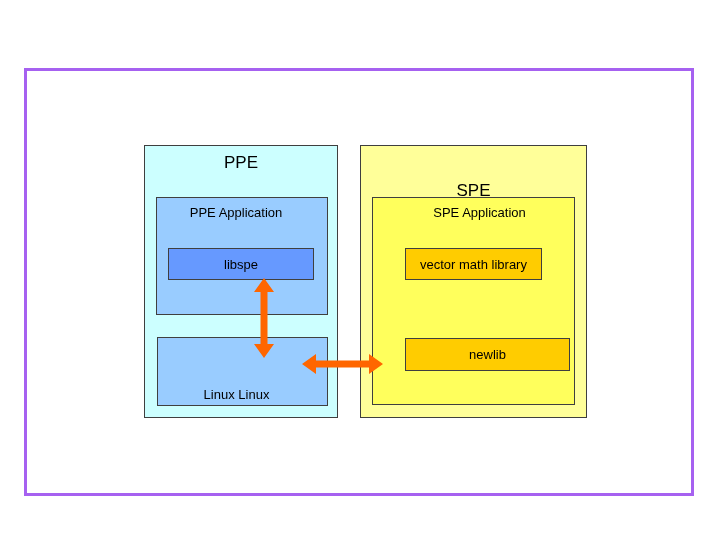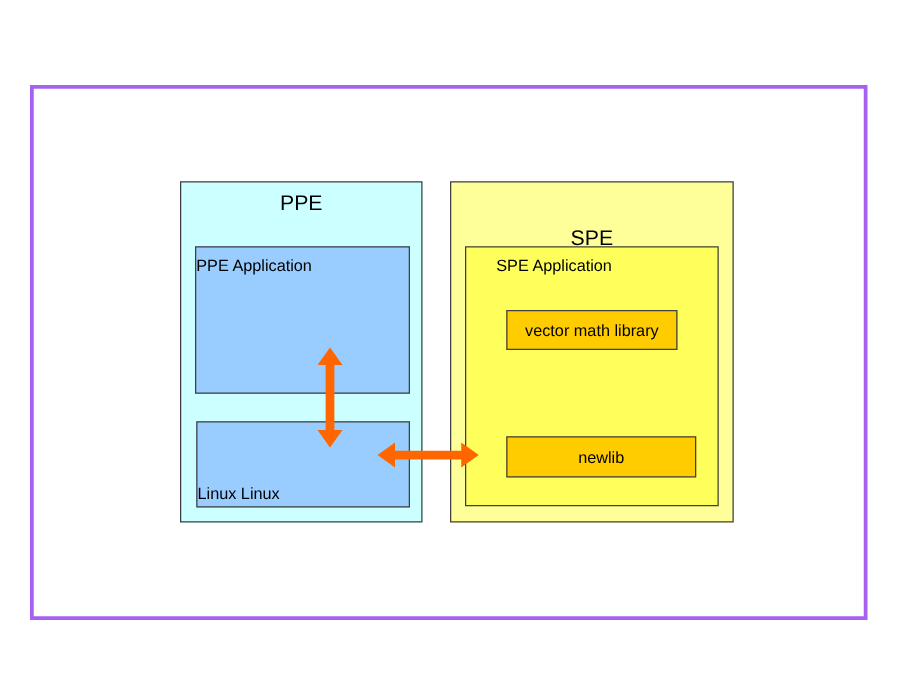--- a/index.html
+++ b/index.html
@@ -28,20 +28,21 @@
   .title-lg {
     position: absolute;
     left: 0; right: 0;
     text-align: center;
     font-size: 17px;
     line-height: 17px;
   }
   .title-sm {
     position: absolute;
     left: 0; right: 12px;
+    text-align: center;
     font-size: 13px;
     line-height: 13px;
   }
   .block-label {
     display: flex;
     align-items: center;
     justify-content: center;
     width: 100%; height: 100%;
     font-size: 13px;
   }
@@ -60,40 +61,43 @@
   <div class="frame"></div>
 
   <div class="box" style="left: 144px; top: 145px; width: 194px; height: 273px; background-color: rgb(204, 255, 255);">
     <div class="title-lg" style="top:8px;">PPE</div>
   </div>
 
   <div class="box" style="left: 156px; top: 197px; width: 172px; height: 118px; background-color: rgb(153, 204, 255);">
     <div class="title-sm" style="top:8px;">PPE Application</div>
   </div>
 
+  <div class="box" style="left: 168px; top: 248px; width: 146px; height: 32px; background-color: rgb(102, 153, 255);">
+    <div class="block-label">libspe</div>
+  </div>
 
   <div class="box" style="left: 157px; top: 337px; width: 171px; height: 69px; background-color: rgb(153, 204, 255);">
     <div class="title-sm" style="top:50px;">Linux Linux</div>
   </div>
 
 
   <div class="box" style="left: 360px; top: 145px; width: 227px; height: 273px; background-color: rgb(255, 255, 153);">
     <div class="title-lg" style="top:8px;margin-top:28px;">SPE</div>
   </div>
 
   <div class="box" style="left: 372px; top: 197px; width: 203px; height: 208px; background-color: rgb(255, 255, 92);">
     <div class="title-sm" style="top:8px;margin-left:24px;">SPE Application</div>
   </div>
 
   <div class="box" style="left: 405px; top: 248px; width: 137px; height: 32px; background-color: rgb(255, 204, 0);">
     <div class="block-label">vector math library</div>
   </div>
 
 
-  <div class="box" style="left: 405px; top: 338px; width: 152px; height: 33px; background-color: rgb(255, 204, 0); margin-top: 11px;">
+  <div class="box" style="left: 405px; top: 338px; width: 165px; height: 33px; background-color: rgb(255, 204, 0);">
     <div class="block-label">newlib</div>
   </div>
 
   <svg class="arrow-layer" viewBox="0 0 720 540" xmlns="http://www.w3.org/2000/svg">
     <polygon points="264,278 274,292 267.5,292 267.5,344 274,344 264,358 254,344 260.5,344 260.5,292 254,292" fill="#ff6600"></polygon>
     <polygon points="302,364 316,354 316,360.5 369,360.5 369,354 383,364 369,374 369,367.5 316,367.5 316,374" fill="#ff6600"></polygon>
   </svg>
 
 </div>
 

